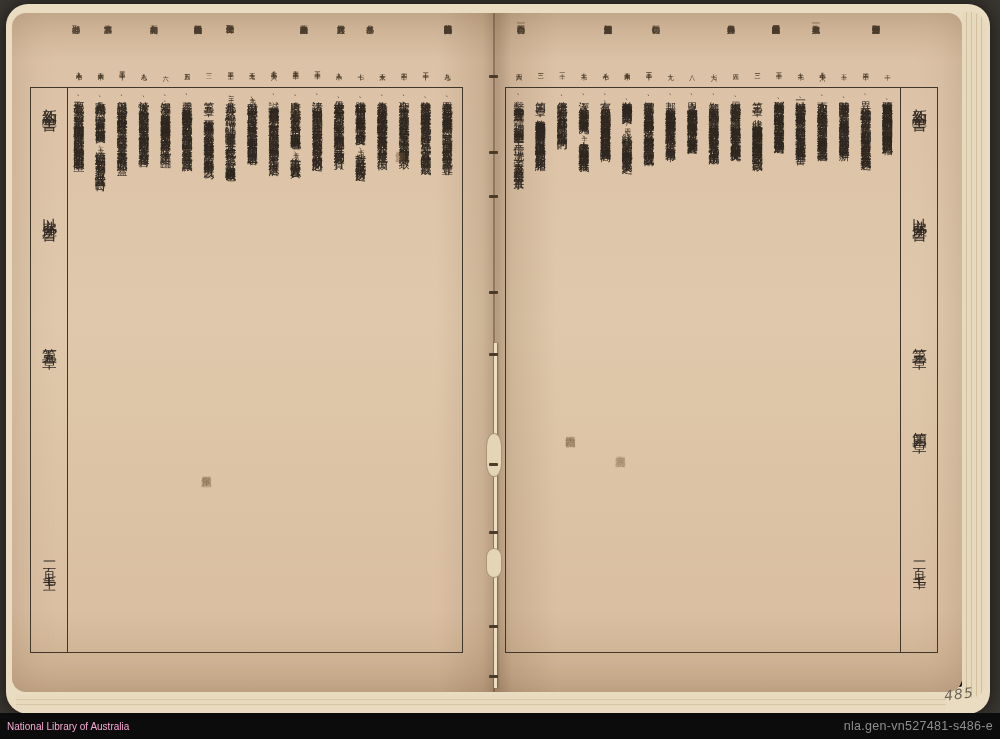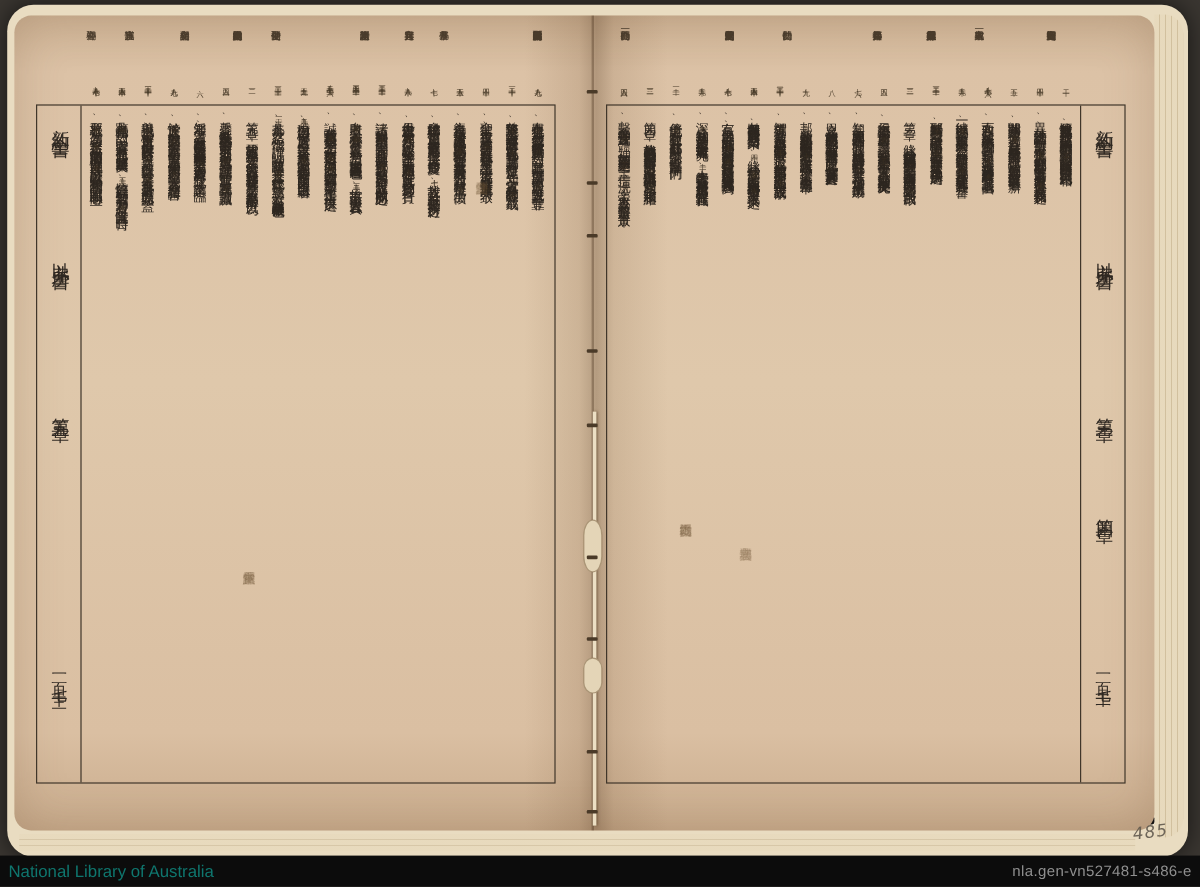--- a/index.html
+++ b/index.html
@@ -76,21 +76,21 @@
   .gh2{left:184px;top:455px;height:190px;}
   .gh3{left:378px;top:130px;height:150px;opacity:.7;}
   
   .pencil{position:absolute;left:944px;top:686px;font-family:"DejaVu Sans",sans-serif;
     font-style:italic;transform:rotate(-7deg);color:rgba(95,88,76,.9);
     font-size:14px;letter-spacing:1px;}
   
   .nla-bar{position:absolute;left:0;bottom:0;width:100%;height:26px;background:#0c0c0c;
     display:flex;justify-content:space-between;align-items:center;box-sizing:border-box;
     padding:0 7px;font-family:"Liberation Sans",sans-serif;}
-  .nla-label{color:#0f766e;font-size:14px;}
+  .nla-label{color:#f9a8d4;font-size:10px;}
   .nla-id{color:#8f8f8f;font-size:12.5px;letter-spacing:.3px;}
 </style>
 </head>
 <body>
 
 <div class="photo">
 
   <div class="book-back"></div>
   <div class="fore-edge"></div>
   <div class="bottom-edge"></div>

